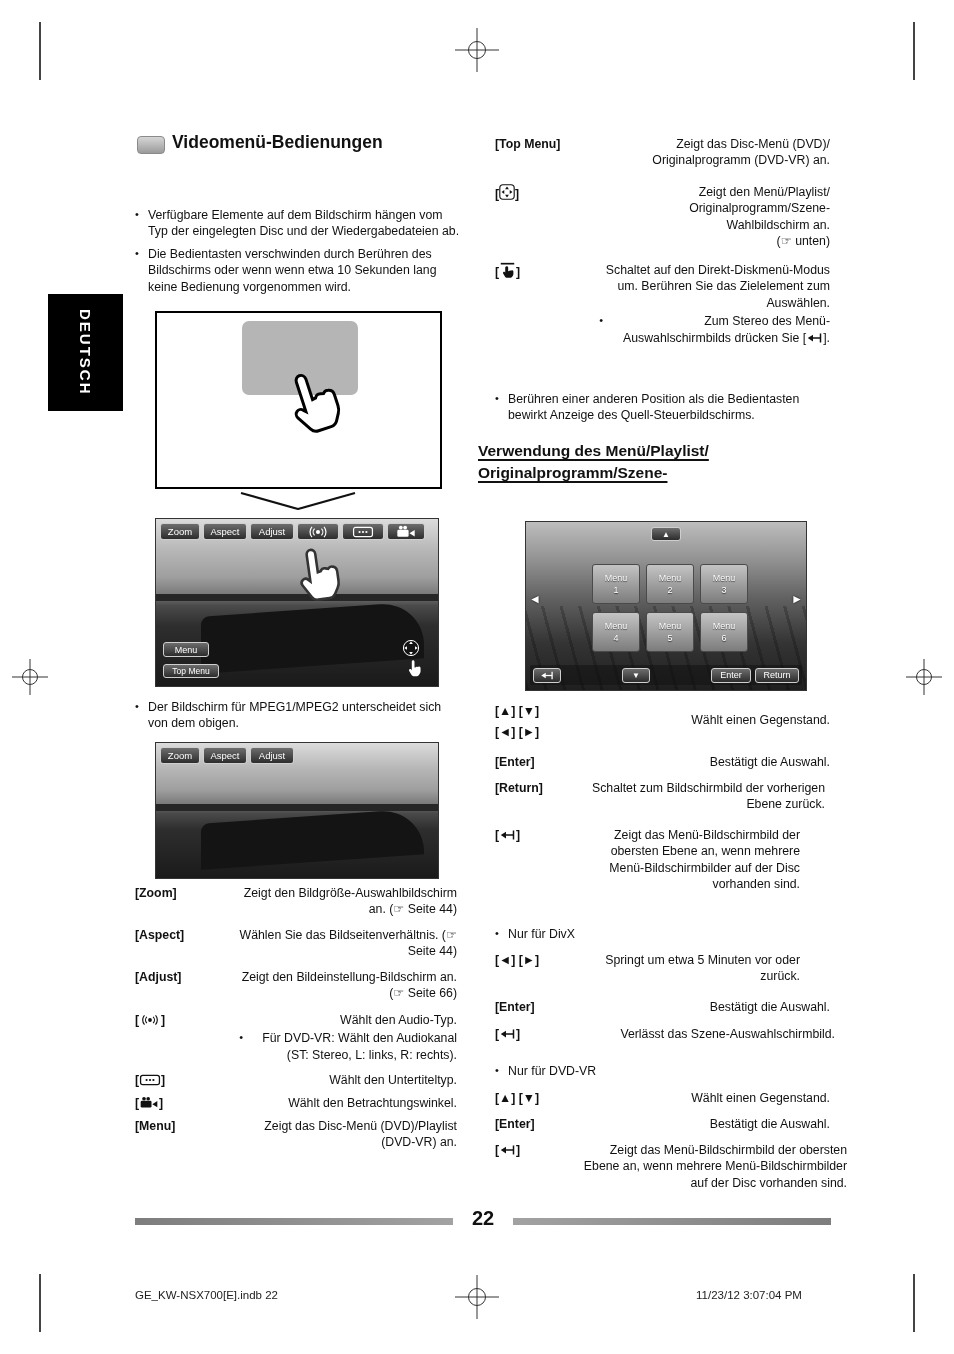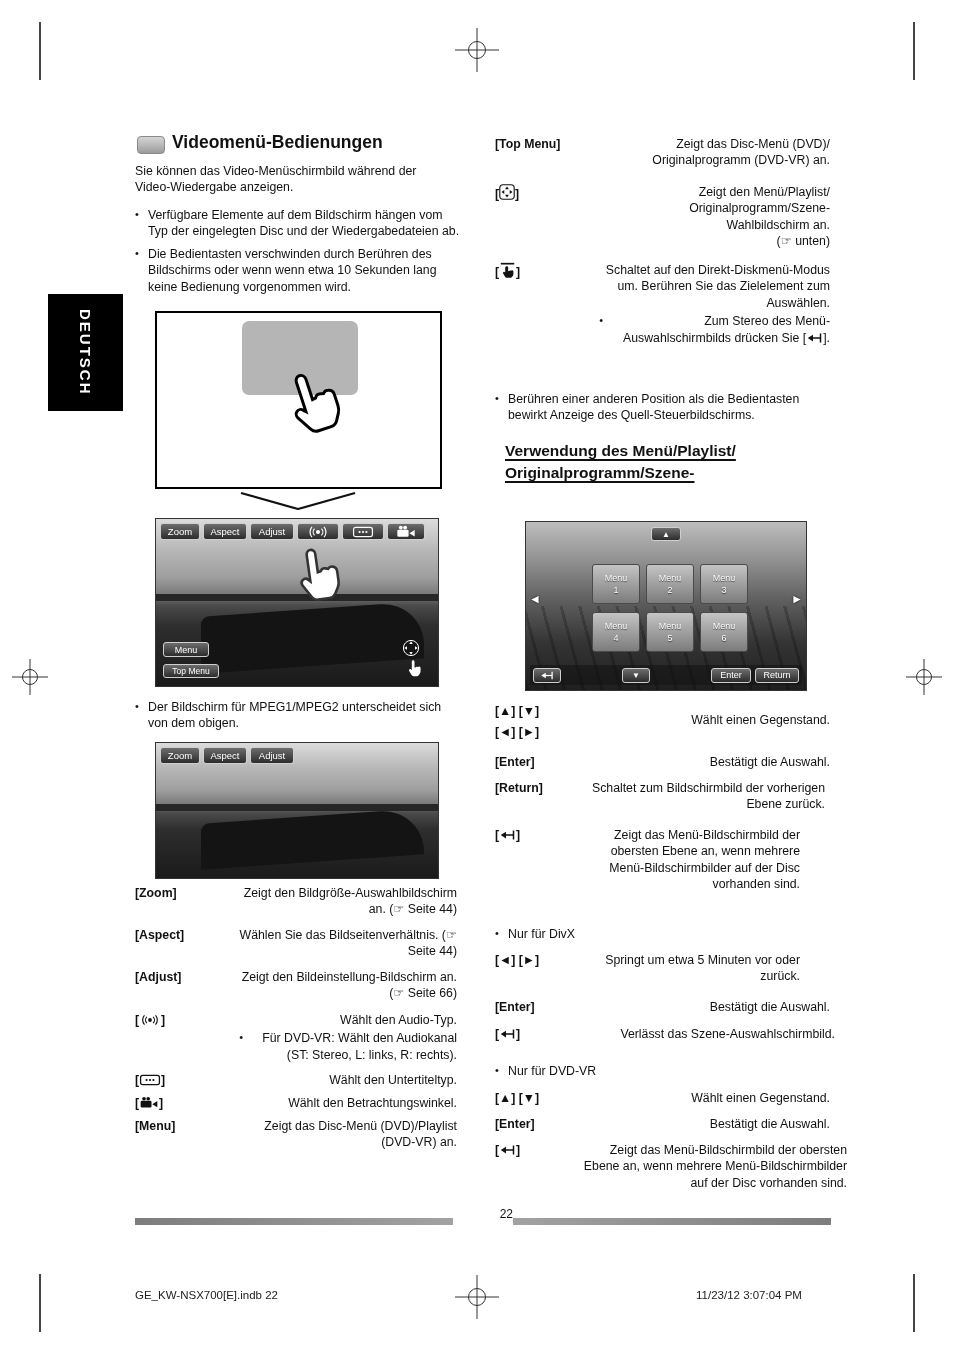--- a/index.html
+++ b/index.html
@@ -40,21 +40,21 @@
   .edge-tri{position:absolute;color:#fff;font-size:12px;z-index:3;text-shadow:0 0 2px #000;}
   
   .ret-ic .s{stroke:#111;stroke-width:2;fill:none;}
   .ret-ic .f{fill:#111;}
   .ret-ic.w .s{stroke:#fff;}
   .ret-ic.w .f{fill:#fff;}
   .dk{fill:#111;}
   .dks{stroke:#111;fill:none;}
   .wt{fill:#fff;}
   .wts{stroke:#fff;fill:none;}
-  .pagenum{font-size:12px;font-weight:normal;text-align:right;}
+  .pagenum{font-size:20px;font-weight:bold;text-align:center;}
   .bar{background:linear-gradient(to right,#7d7d7d,#a2a2a2);}
   .bar.rev{background:linear-gradient(to right,#a2a2a2,#7d7d7d);}
   .footer{font-size:11.5px;color:#222;}
   .cropline{background:#444;}
   .regmark line{stroke:#333;stroke-width:1;}
   .regmark circle{stroke:#333;stroke-width:1;fill:none;}
 </style>
 </head>
 <body>
 
@@ -85,21 +85,20 @@
   <div class="abs cropline" style="left:39px;top:1274px;width:1.5px;height:58px"></div>
   <div class="abs cropline" style="left:913px;top:1274px;width:1.5px;height:58px"></div>
 
   <div class="abs sidebar-tab" style="left:48px;top:294px;width:75px;height:117px">
     <span>DEUTSCH</span>
   </div>
 
   <div class="abs tabicon" style="left:137px;top:136px;width:26px;height:16px"></div>
   <div class="abs title" style="left:172px;top:132px">Videomenü-Bedienungen</div>
 
-  <div class="abs txt" style="left:135px;top:163px;width:318px">Sie können das Video-Menüschirmbild während der Video-Wiedergabe anzeigen.</div>
 
   <div class="abs txt" style="left:135px;top:207px;width:328px">
     <div class="brow">
       <span class="mark">•</span>
       <div class="btxt">Verfügbare Elemente auf dem Bildschirm hängen vom Typ der eingelegten Disc und der Wiedergabedateien ab.</div>
     </div>
     <div class="brow" style="margin-top:6px">
       <span class="mark">•</span>
       <div class="btxt">Die Bedientasten verschwinden durch Berühren des Bildschirms oder wenn wenn etwa 10 Sekunden lang keine Bedienung vorgenommen wird.</div>
     </div>
@@ -257,21 +256,21 @@
     </div>
   </div>
 
   <div class="abs txt" style="left:495px;top:391px;width:340px">
     <div class="brow">
       <span class="mark">•</span>
       <div class="btxt">Berühren einer anderen Position als die Bedientasten bewirkt Anzeige des Quell-Steuerbildschirms.</div>
     </div>
   </div>
 
-  <div class="abs" style="left:505px;top:440px;width:330px">
+  <div class="abs" style="left:478px;top:440px;width:330px">
     <div class="heading-line">Verwendung des Menü/Playlist/</div>
     <div class="heading-line">Originalprogramm/Szene-</div>
   </div>
 
   <div class="screen photoC" style="left:525px;top:521px;width:280px;height:168px">
     <div class="scr-btn abs tri-btn" style="left:125px;top:5px;width:30px;height:14px">▲</div>
     <div class="menu-tile" style="left:66px;top:42px">Menu
 1</div>
     <div class="menu-tile" style="left:120px;top:42px">Menu
 2</div>

